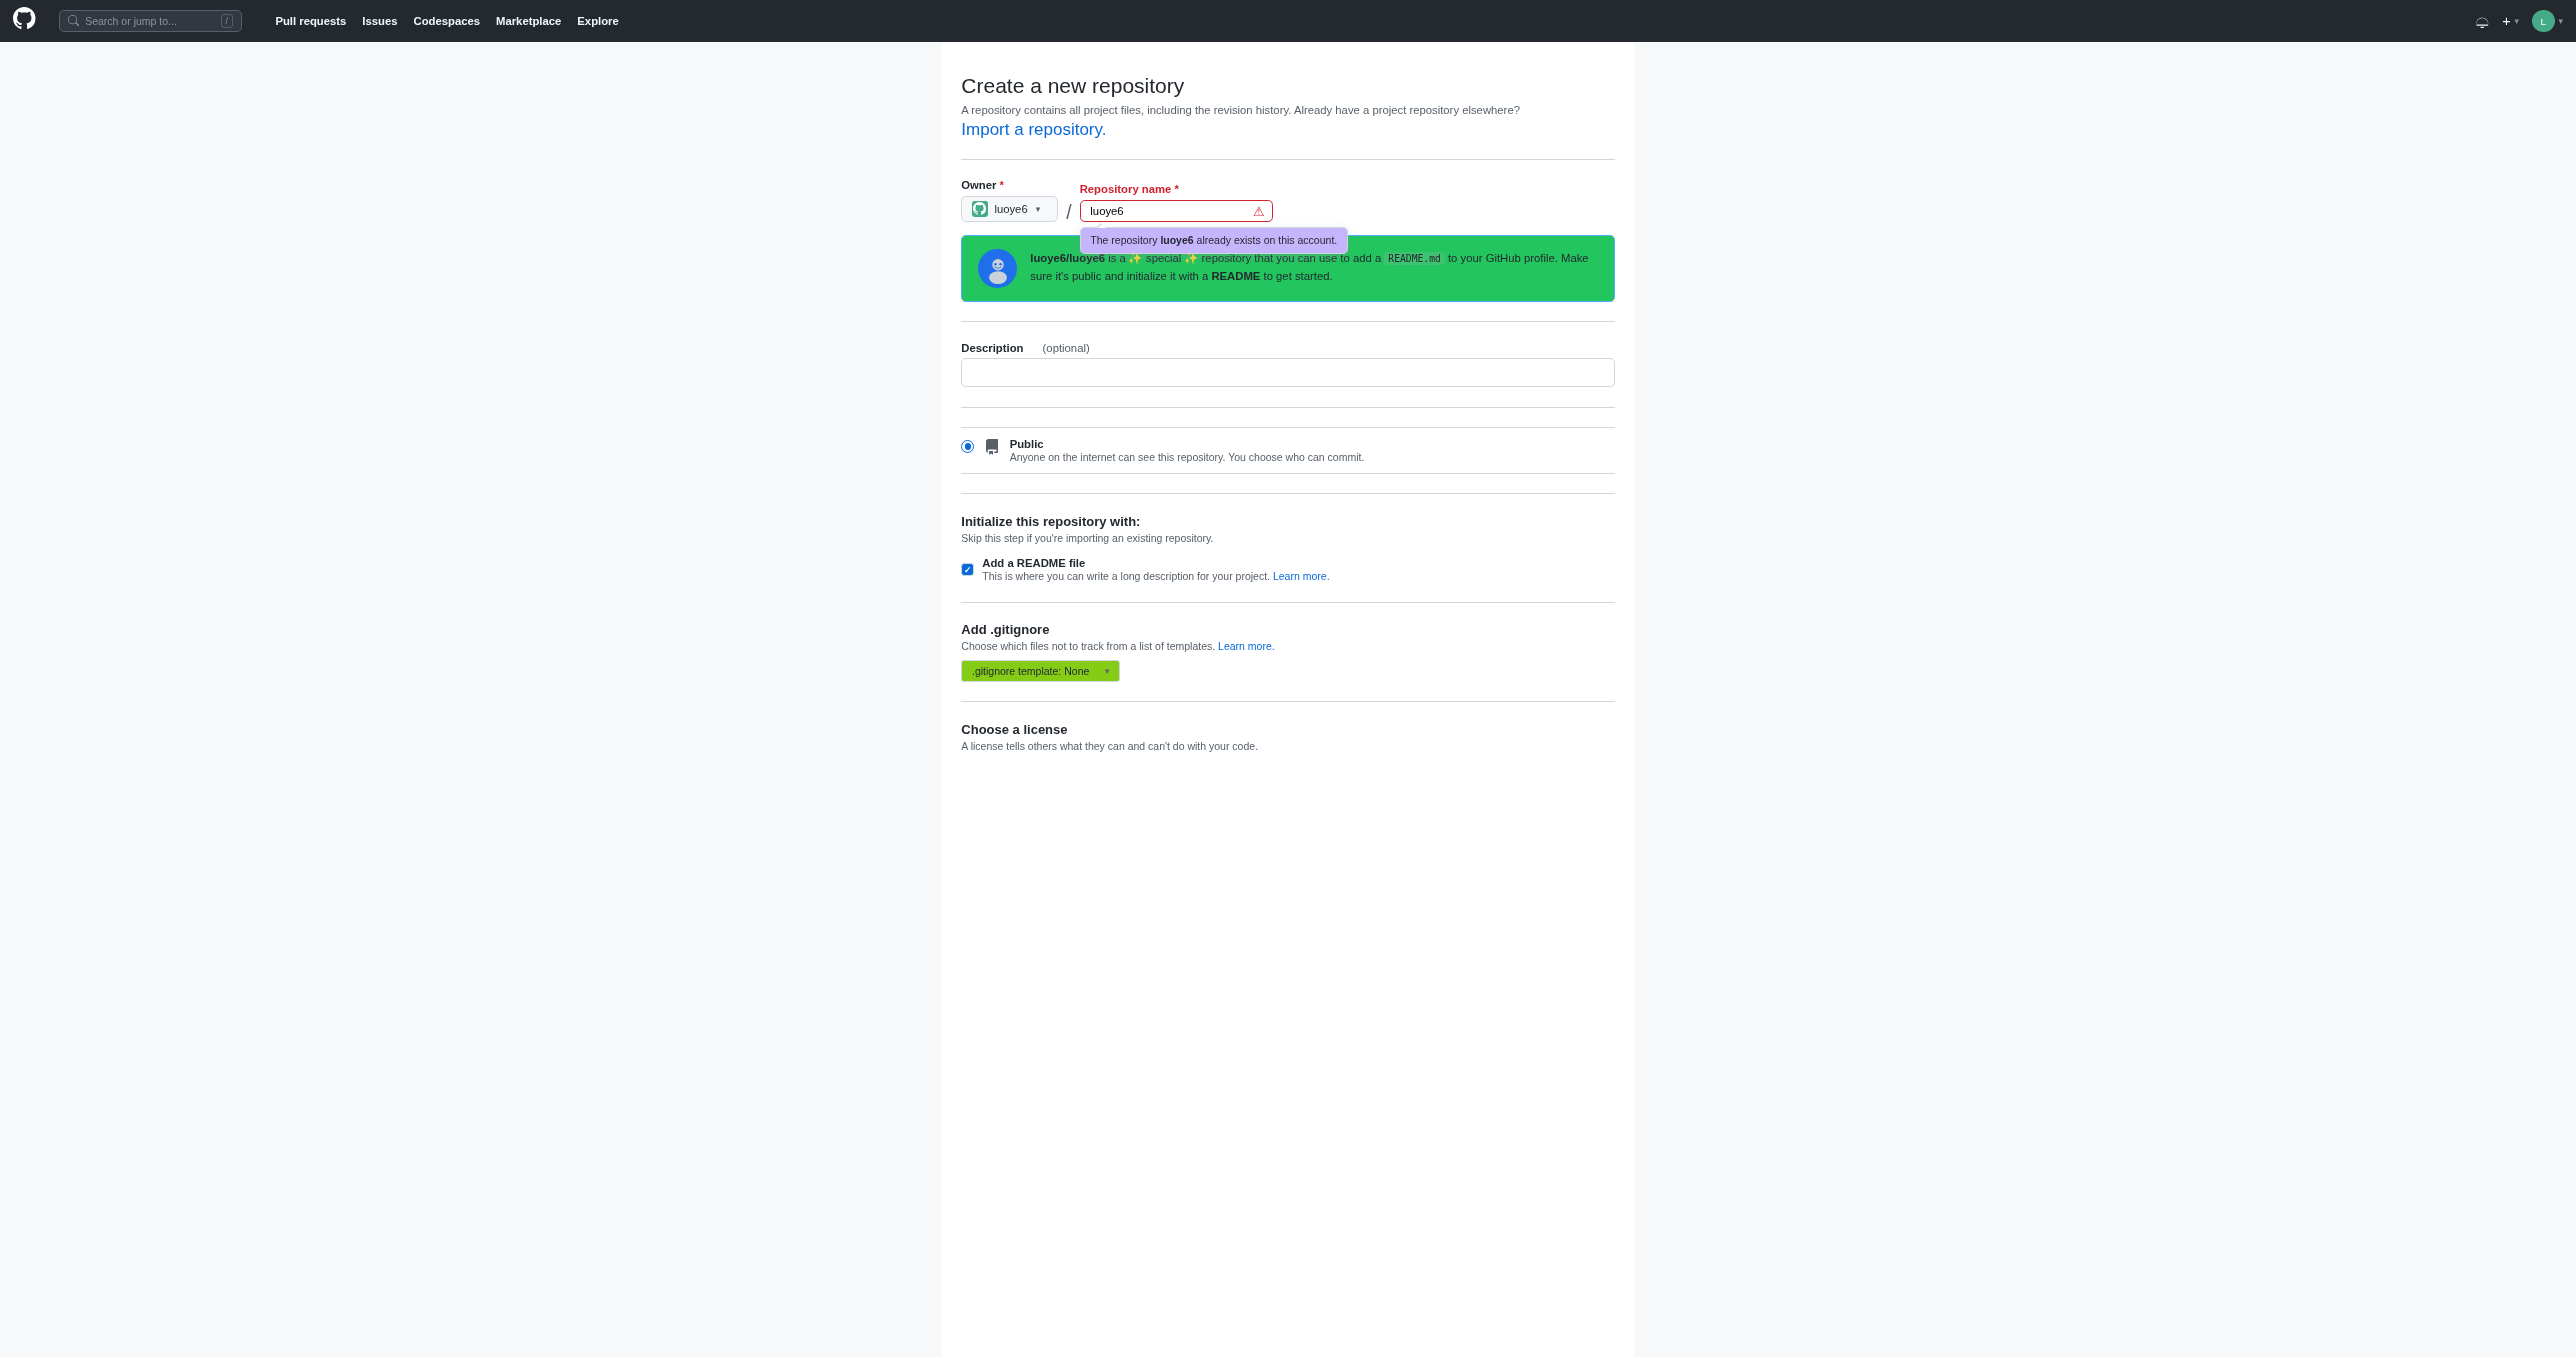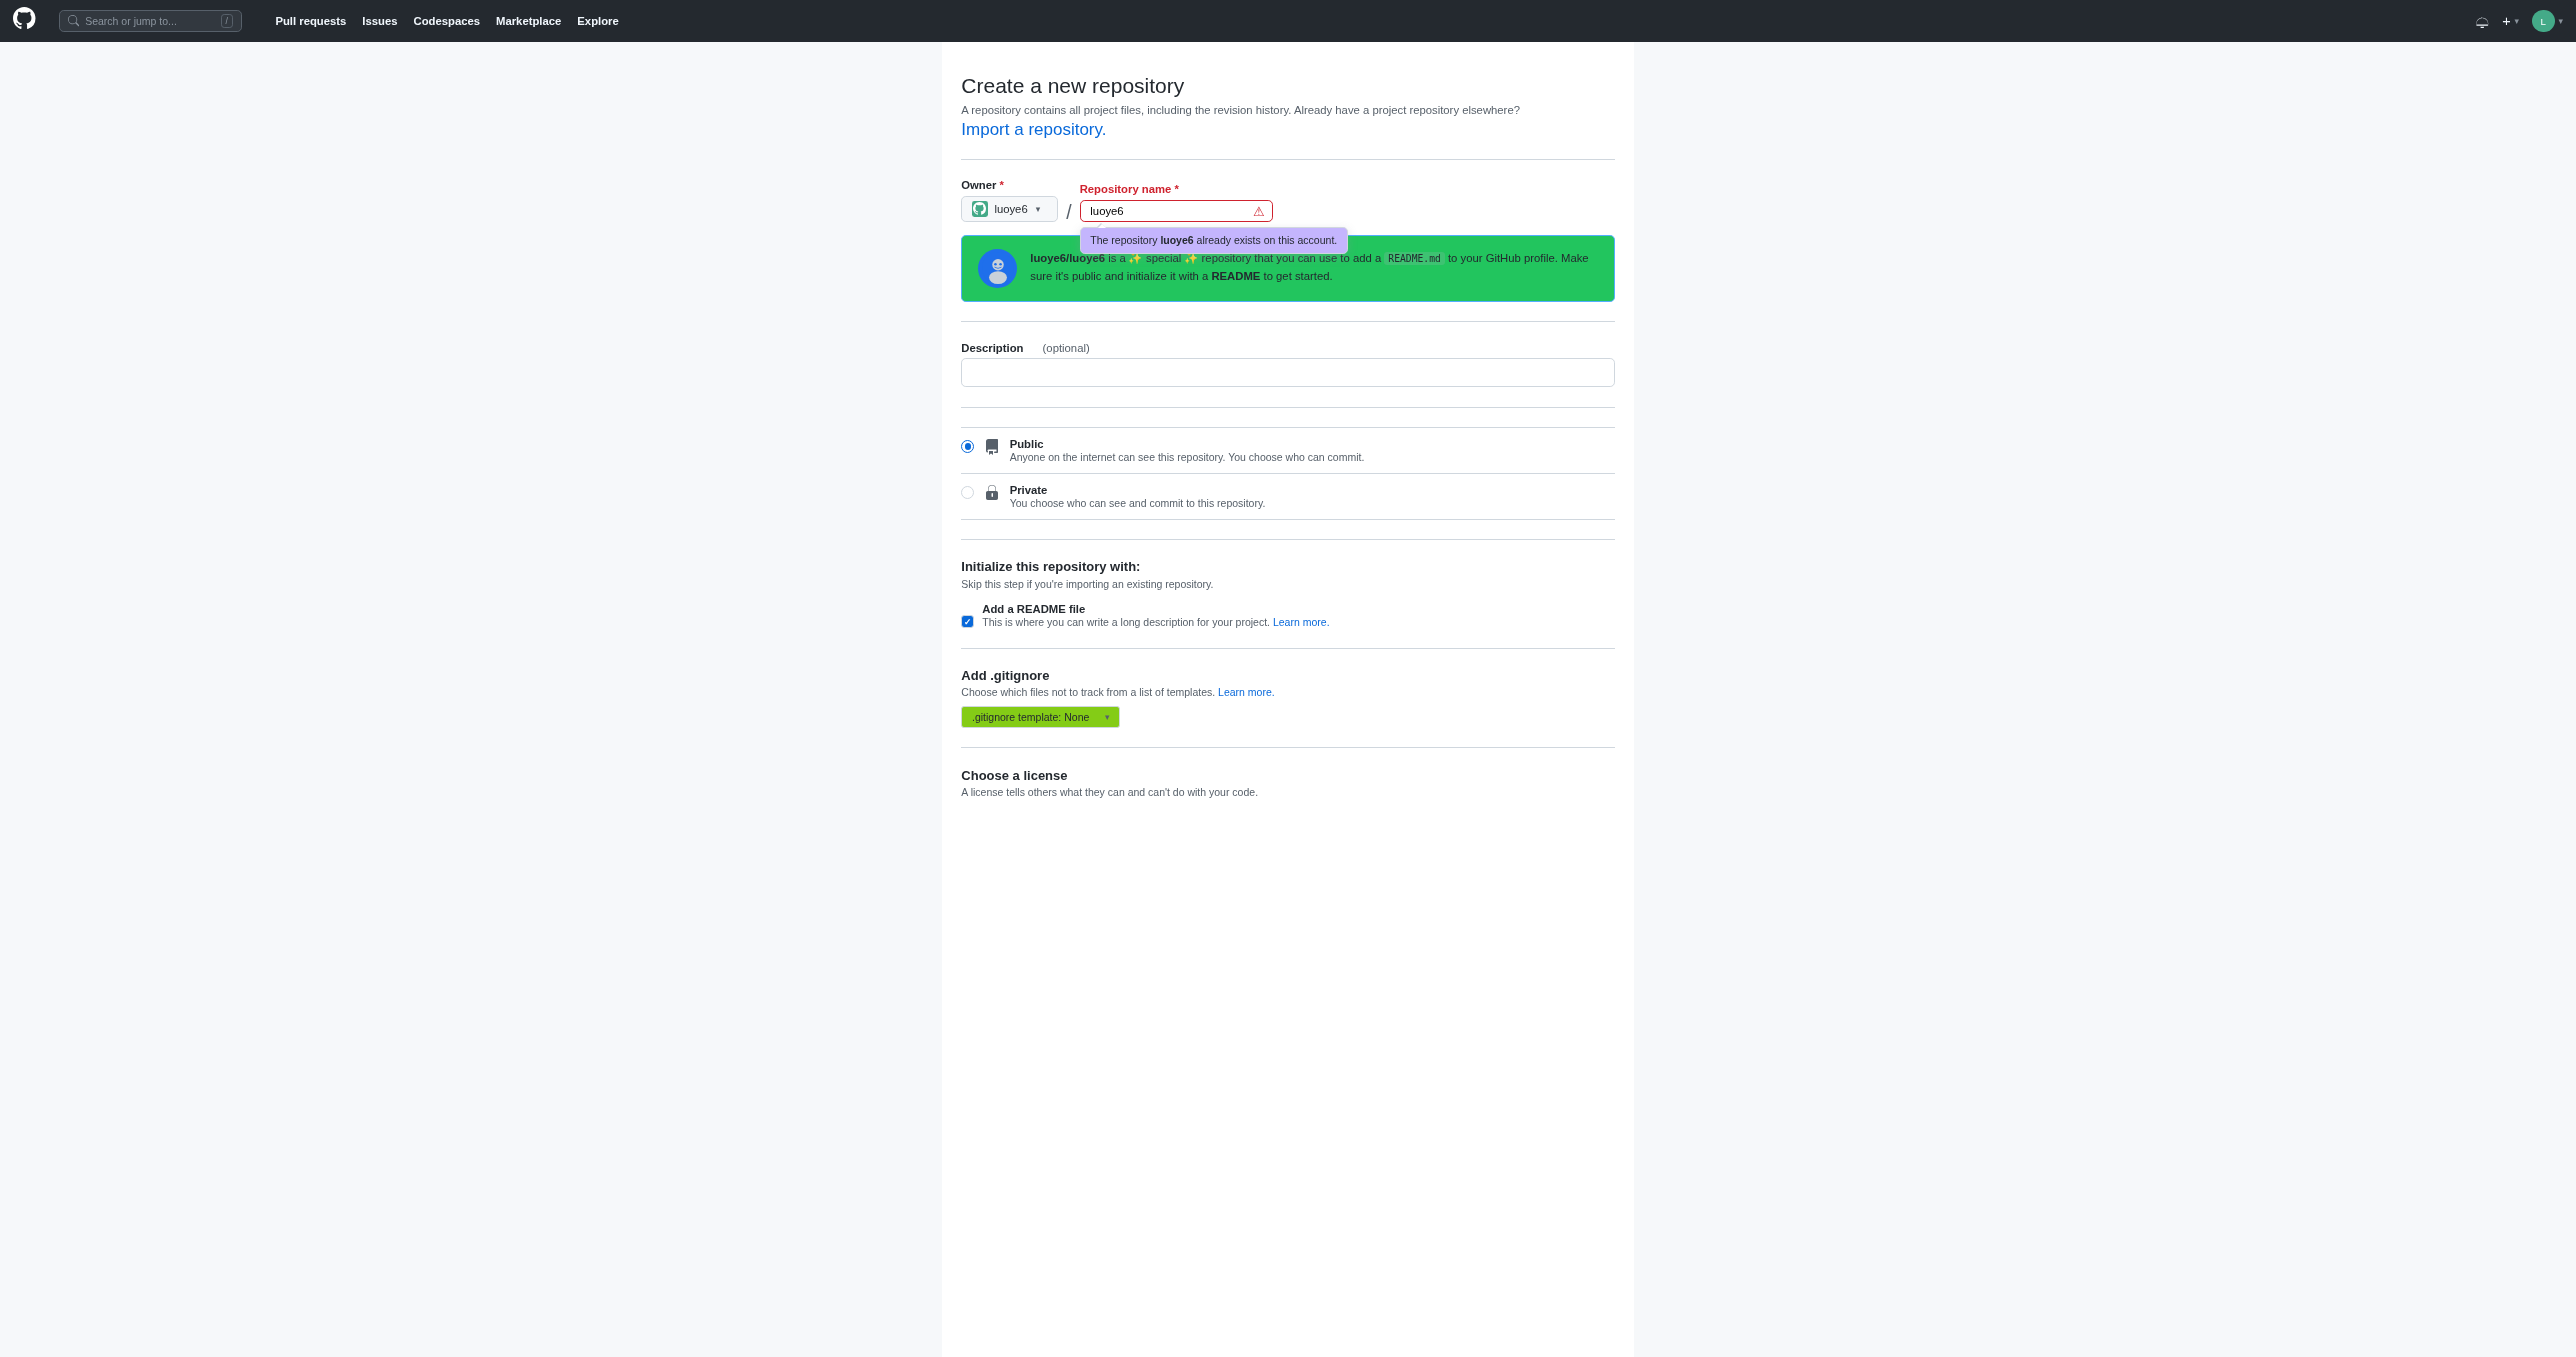--- a/index.html
+++ b/index.html
@@ -350,21 +350,21 @@
       margin-bottom: 3.2px;
     }
     .section-subtitle {
       color: #57606a;
       font-size: 10.5px;
       margin-bottom: 13px;
     }
 
     .checkbox-row {
       display: flex;
-      align-items: flex-end;
+      align-items: center;
       gap: 8px;
       margin-bottom: 6.4px;
     }
     .checkbox-styled {
       width: 13px;
       height: 13px;
       border: 0.8px solid #d0d7de;
       border-radius: 3.2px;
       background: #0969da;
       display: flex;
@@ -562,34 +562,20 @@
         </svg>
       </div>
       <div>
         <div class="visibility-text">
           <strong>Public</strong>
           <span>Anyone on the internet can see this repository. You choose who can commit.</span>
         </div>
       </div>
     </div>
 
-    <div class="visibility-option">
-      <div class="radio-btn"></div>
-      <div class="visibility-icon">
-        <svg width="16" height="16" viewBox="0 0 16 16" fill="#57606a">
-          <path d="M4 4a4 4 0 018 0v2h.25A1.75 1.75 0 0114 7.75v5.5A1.75 1.75 0 0112.25 15h-8.5A1.75 1.75 0 012 13.25v-5.5C2 6.784 2.784 6 3.75 6H4zm3.5 7.25a.75.75 0 001.5 0v-2.5a.75.75 0 00-1.5 0v2.5zM11.5 6V4a3.5 3.5 0 00-7 0v2h7z"></path>
-        </svg>
-      </div>
-      <div>
-        <div class="visibility-text">
-          <strong>Private</strong>
-          <span>You choose who can see and commit to this repository.</span>
-        </div>
-      </div>
-    </div>
   </div>
 
   <hr class="divider">
 
   
   <div>
     <div class="section-title">Initialize this repository with:</div>
     <div class="section-subtitle">Skip this step if you're importing an existing repository.</div>
 
     <div class="checkbox-row">

